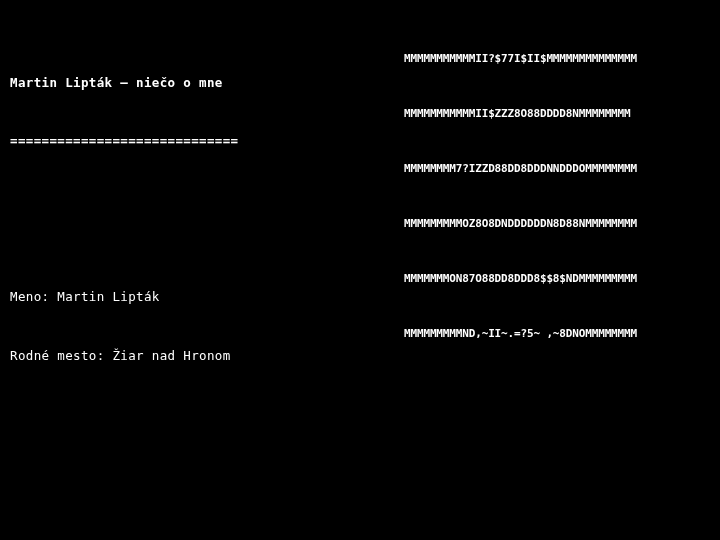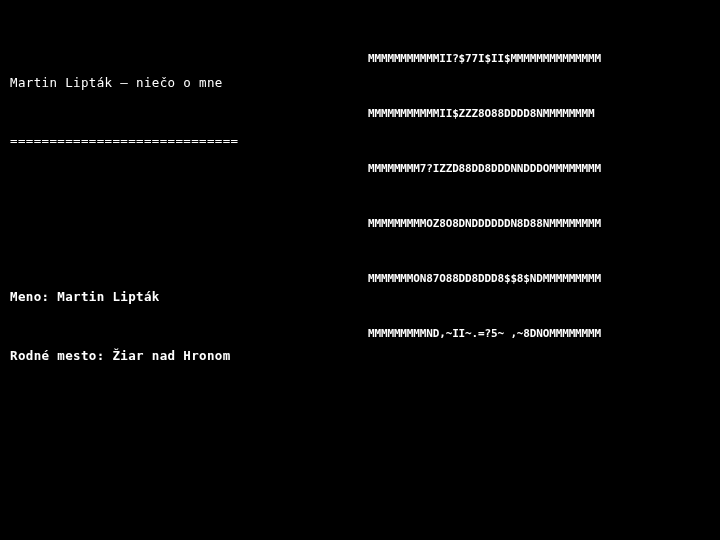--- a/index.html
+++ b/index.html
@@ -31,44 +31,44 @@
     width: 364px;
     padding: 14px 0 0 10px;
     box-sizing: border-box;
     font-size: 12.5px;
     line-height: 19.5px;
     letter-spacing: 0.35px;
   }
   .line {
     white-space: pre;
     min-height: 19.5px;
-    font-weight: bold;
   }
   .bold {
-    font-weight: normal;
+    font-weight: bold;
   }
   .blank {
     height: 19.5px;
   }
   
   #right-pane {
     left: 366px;
     width: 354px;
     padding: 13px 0 0 2px;
     box-sizing: border-box;
     font-size: 11px;
     line-height: 18.35px;
     font-weight: bold;
     letter-spacing: -0.15px;
     color: #ffffff;
   }
   #right-pane .art-line {
     white-space: pre;
     height: 18.35px;
     overflow: hidden;
+    margin-left: 36px;
   }
 </style>
 </head>
 <body>
 
 <div id="screen">
 
   <div class="pane" id="left-pane">
 
     <div class="line bold">Martin Lipták – niečo o mne</div>

